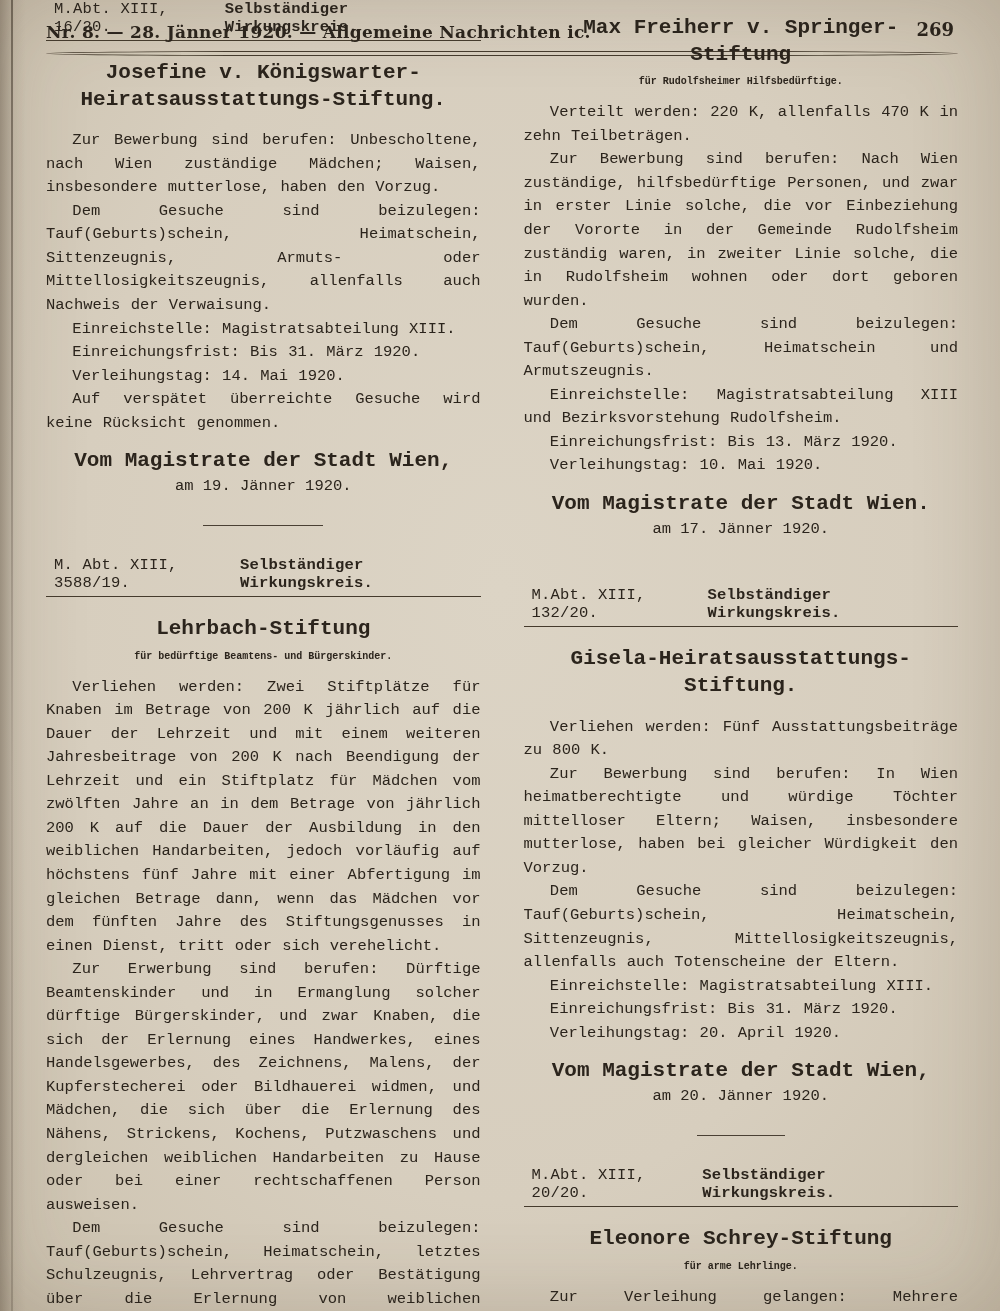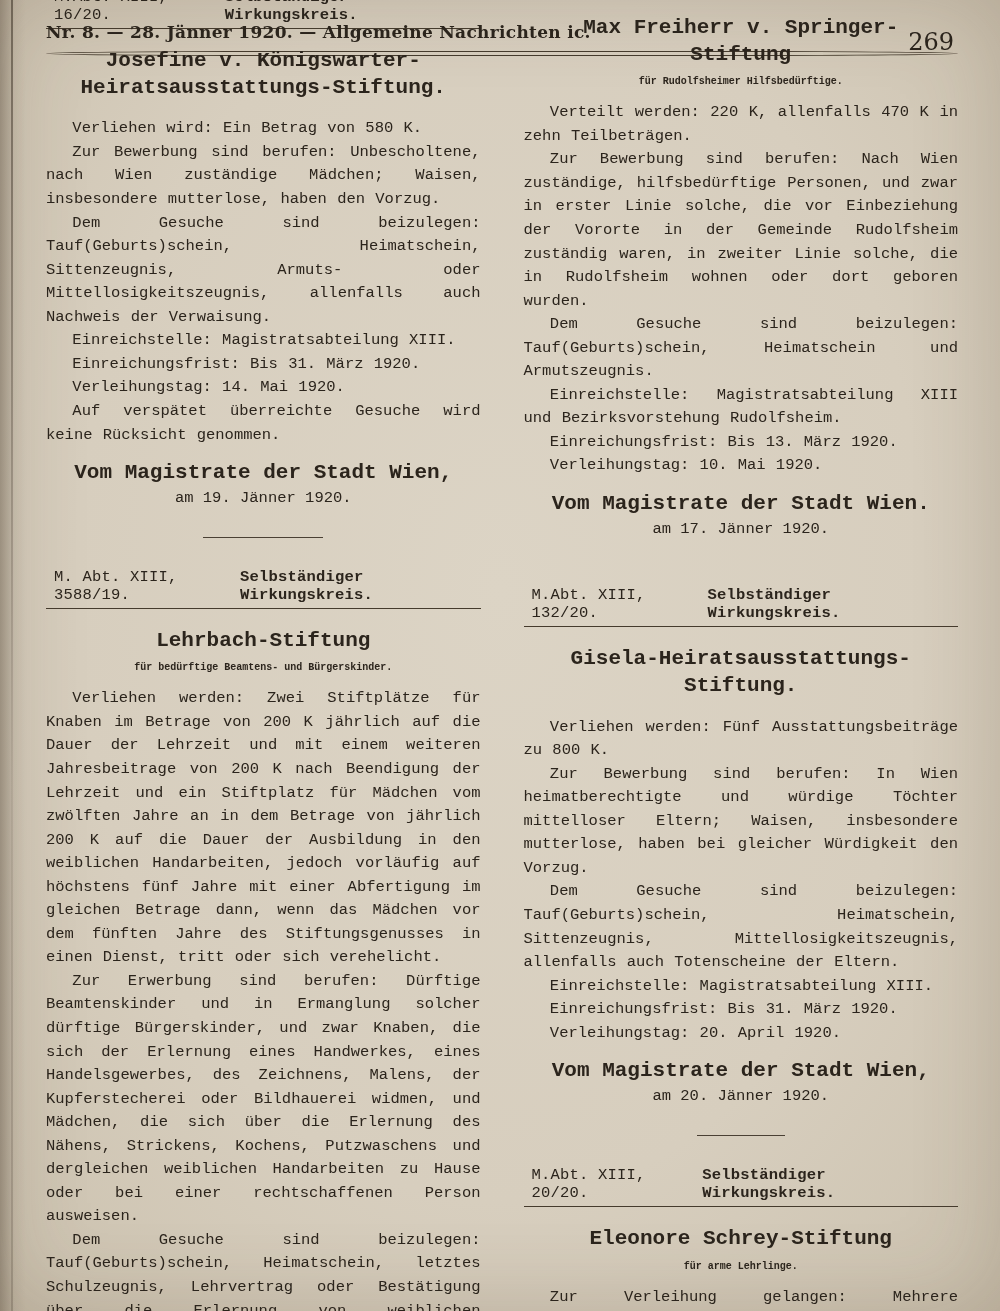--- a/index.html
+++ b/index.html
@@ -22,21 +22,21 @@
     box-shadow: inset 0 0 90px rgba(80,60,40,0.20);
   }
   .edge-line {
     position: absolute; left: 11px; top: 0; width: 2px; height: 100%;
     background: linear-gradient(#3a3024, rgba(58,48,36,0.15) 60%, rgba(58,48,36,0.4));
     opacity: .55;
   }
   
   .page-header { position: relative; text-align: left; padding: 6px 0 6px; }
   .issue-line { font-weight: bold; font-size: 17px; letter-spacing: .3px; }
-  .page-number { position: absolute; right: 4px; top: 12px; font-weight: normal; font-size: 24px; }
+  .page-number { position: absolute; right: 4px; top: 3px; font-weight: bold; font-size: 18px; }
   .header-rule {
     height: 3px; margin: 3px 0 8px;
     border-top: 1.6px solid #453b2d;
     border-bottom: 1.6px solid #453b2d;
     border-radius: 50%/100%;
   }
   
   .columns { display: flex; align-items: center; height: 1228px; font-family: Liberation Mono, monospace; }
   .col { flex: 1 1 0; min-width: 0; }
   .col-left  { padding-right: 15px; }
@@ -94,21 +94,20 @@
   <div class="columns">
 
     <div class="col col-left">
 
       <section class="article">
         <div class="ref-row">
           <span class="ref">M.Abt. XIII, 16/20.</span>
           <span class="scope">Selbständiger Wirkungskreis.</span>
         </div>
         <h2 class="article-title no-subtitle">Josefine v. Königswarter-Heiratsausstattungs-Stiftung.</h2>
-        <p class="body-p">Verliehen wird: Ein Betrag von 580 K.</p>
         <p class="body-p">Zur Bewerbung sind berufen: Unbescholtene, nach Wien zuständige Mädchen; Waisen, insbesondere mutterlose, haben den Vorzug.</p>
         <p class="body-p">Dem Gesuche sind beizulegen: Tauf(Geburts)schein, Heimatschein, Sittenzeugnis, Armuts- oder Mittellosigkeitszeugnis, allenfalls auch Nachweis der Verwaisung.</p>
         <p class="body-p">Einreichstelle: Magistratsabteilung XIII.</p>
         <p class="body-p">Einreichungsfrist: Bis 31. März 1920.</p>
         <p class="body-p">Verleihungstag: 14. Mai 1920.</p>
         <p class="body-p">Auf verspätet überreichte Gesuche wird keine Rücksicht genommen.</p>
         <p class="closing">Vom Magistrate der Stadt Wien,</p>
         <p class="closing-date">am 19. Jänner 1920.</p>
       </section>
 

